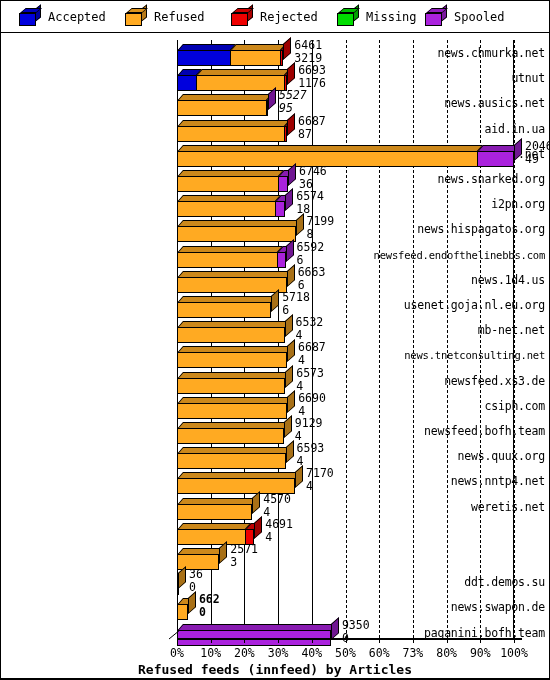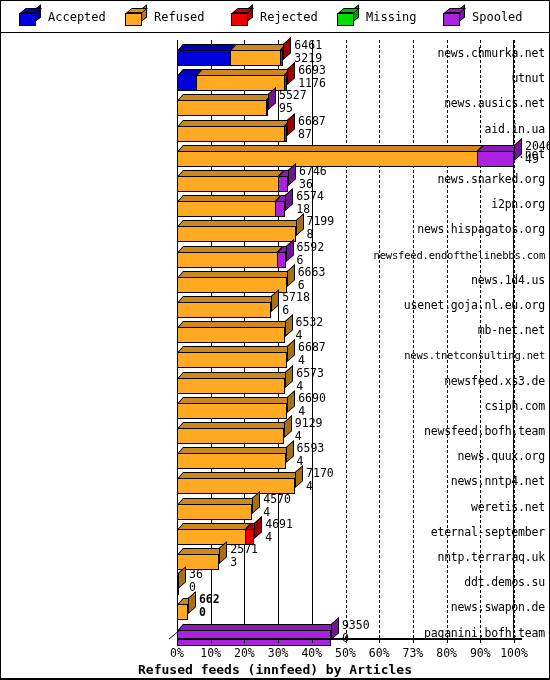--- a/index.html
+++ b/index.html
@@ -94,21 +94,21 @@
         <span class="legend-label">Rejected</span>
       </div>
       <div class="legend-item" style="left: 336px;">
         <span class="legend-cube">
           <span class="side" style="background: rgb(0, 159, 0);"></span>
           <span class="face" style="background: rgb(0, 221, 0);"></span>
           <span class="top" style="background: rgb(0, 190, 0);"></span>
         </span>
         <span class="legend-label">Missing</span>
       </div>
-      <div class="legend-item" style="left: 442px; text-align: center;">
+      <div class="legend-item" style="left: 424px; text-align: center;">
         <span class="legend-cube">
           <span class="side" style="background: rgb(122, 24, 159);"></span>
           <span class="face" style="background: rgb(170, 34, 221);"></span>
           <span class="top" style="background: rgb(146, 29, 190);"></span>
         </span>
         <span class="legend-label">Spooled</span>
       </div>
     </div>
 
   <div id="plot">
@@ -167,21 +167,21 @@
           <div class="ylabel">news.ausics.net</div>
           <div class="bar3d" style="width: 90.9961px;">
             <div class="bar-top" style="left: 0px; width: 89.432px; background: rgb(204, 136, 27);"></div>
             <div class="bar-top" style="left: 89.432px; width: 1.56407px; background: rgb(136, 27, 177);"></div>
             <div class="bar-side" style="left: 90.9961px; background: rgb(112, 22, 146);"></div>
             <div class="bar-face">
               <div class="seg" style="width: 89.432px; background: rgb(255, 170, 34);"></div>
               <div class="seg last" style="width: 1.56407px; background: rgb(170, 34, 221);"></div>
             </div>
           </div>
-          <div class="vlabels" style="left: 277.996px;">
+          <div class="vlabels" style="left: 277.996px; font-style: italic;">
             <span>5527</span>
             <span>95</span>
           </div>
         </div>
         <div class="row" style="top: 81.6px;">
           <div class="ylabel">aid.in.ua</div>
           <div class="bar3d" style="width: 110.094px;">
             <div class="bar-top" style="left: 0px; width: 107.015px; background: rgb(204, 136, 27);"></div>
             <div class="bar-top" style="left: 107.015px; width: 3.07875px; background: rgb(190, 0, 0);"></div>
             <div class="bar-side" style="left: 110.094px; background: rgb(157, 0, 0);"></div>
@@ -407,37 +407,35 @@
             <div class="bar-face">
               <div class="seg last" style="width: 75.2401px; background: rgb(255, 170, 34);"></div>
             </div>
           </div>
           <div class="vlabels" style="left: 262.24px;">
             <span>4570</span>
             <span>4</span>
           </div>
         </div>
         <div class="row" style="top: 484.8px;">
-          <div class="ylabel">eternal-september</div>
           <div class="bar3d" style="width: 77.2323px;">
             <div class="bar-top" style="left: 0px; width: 67.5021px; background: rgb(204, 136, 27);"></div>
             <div class="bar-top" style="left: 67.5021px; width: 9.73018px; background: rgb(190, 0, 0);"></div>
             <div class="bar-side" style="left: 77.2323px; background: rgb(157, 0, 0);"></div>
             <div class="bar-face">
               <div class="seg" style="width: 67.5021px; background: rgb(255, 170, 34);"></div>
               <div class="seg last" style="width: 9.73018px; background: rgb(238, 0, 0);"></div>
             </div>
           </div>
           <div class="vlabels" style="left: 264.232px;">
             <span>4691</span>
             <span>4</span>
           </div>
         </div>
         <div class="row" style="top: 510px;">
-          <div class="ylabel">nntp.terraraq.uk</div>
           <div class="bar3d" style="width: 42.3287px;">
             <div class="bar-top" style="left: 0px; width: 42.3287px; background: rgb(204, 136, 27);"></div>
             <div class="bar-side" style="left: 42.3287px; background: rgb(168, 112, 22);"></div>
             <div class="bar-face">
               <div class="seg last" style="width: 42.3287px; background: rgb(255, 170, 34);"></div>
             </div>
           </div>
           <div class="vlabels" style="left: 229.329px;">
             <span>2571</span>
             <span>3</span>

